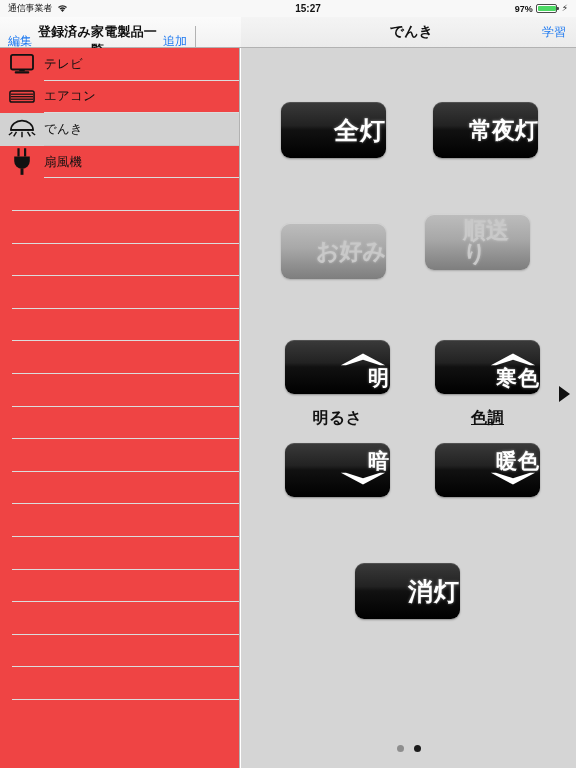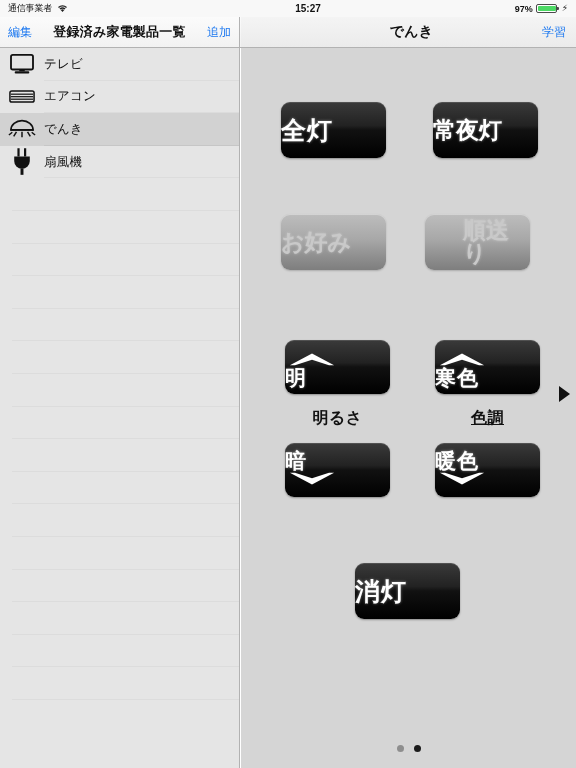--- a/index.html
+++ b/index.html
@@ -86,22 +86,22 @@
   .navbar {
     position: absolute;
     left: 0; top: 17px;
     width: 576px; height: 31px;
     background: linear-gradient(to bottom, #fbfbfb 0%, #f2f2f2 100%);
     border-bottom: 1px solid #b2b2b2;
     box-sizing: border-box;
   }
   .nav-left-pane {
     position: absolute;
-    left: 0; top: 0;
-    width: 240px; height: 30px;
+    left: 0; top: 9px;
+    width: 196px; height: 30px;
     display: flex;
     align-items: center;
     box-sizing: border-box;
     padding: 0 8px;
     border-right: 1px solid #b2b2b2;
   }
   .nav-right-pane {
     position: absolute;
     left: 241px; top: 0;
     width: 335px; height: 30px;
@@ -126,21 +126,21 @@
     letter-spacing: 0.2px;
   }
   .nav-title.small { font-size: 13px; }
 
   
   .sidebar {
     position: absolute;
     left: 0; top: 48px;
     width: 240px;
     bottom: 0;
-    background: #e5e5e5;
+    background: #ef4444;
     border-right: 1px solid #b2b2b2;
     box-sizing: border-box;
     overflow: hidden;
   }
   .list-rows {
     position: absolute;
     left: 0; top: 0; right: 0;
     bottom: 34px;
     overflow: hidden;
   }
@@ -203,21 +203,21 @@
     overflow: hidden;
   }
   .rbtn {
     position: absolute;
     width: 105px; height: 56px;
     border-radius: 9px;
     background: linear-gradient(to bottom, #3a3a3a 0%, #222222 42%, #111111 50%, #000000 100%);
     box-shadow: 0 1px 2px rgba(0,0,0,0.35), inset 0 1px 0 rgba(255,255,255,0.12);
     display: flex;
     flex-direction: column;
-    align-items: flex-start;
+    align-items: flex-end;
     justify-content: center;
     color: #ffffff;
     font-weight: bold;
     cursor: pointer;
     box-sizing: border-box;
     text-shadow: 0 0 3px rgba(255,255,255,0.45);
     user-select: none;
   }
   .rbtn .lbl { font-size: 25px; letter-spacing: 1px; line-height: 1; }
   .rbtn.narrow .lbl { font-size: 23px; letter-spacing: 0px; }
@@ -420,21 +420,21 @@
     <div class="page-dots" id="page-dots">
         <span class="dot"></span>
         <span class="dot active"></span>
       </div>
   <div class="rbtn" style="left: 40px; top: 54px;">
         <span class="lbl">全灯</span>
       </div>
       <div class="rbtn narrow" style="left: 192px; top: 54px;">
         <span class="lbl">常夜灯</span>
       </div>
-      <div class="rbtn narrow disabled" style="left: 40px; top: 166px;">
+      <div class="rbtn narrow disabled" style="left: 40px; top: 175px;">
         <span class="lbl">お好み</span>
       </div>
       <div class="rbtn narrow disabled" style="left: 184px; top: 166px; padding-left: 38px;">
         <span class="lbl">順送り</span>
       </div>
       <div class="rbtn arrow up" style="left: 44px; top: 292px;">
         <svg class="chev" viewBox="0 0 60 20" width="54" height="17">
           <path d="M4 18 L30 4 L56 18 L50 18 L30 11.5 L10 18 Z" fill="#fff"></path>
         </svg>
         <span class="lbl">明</span>

